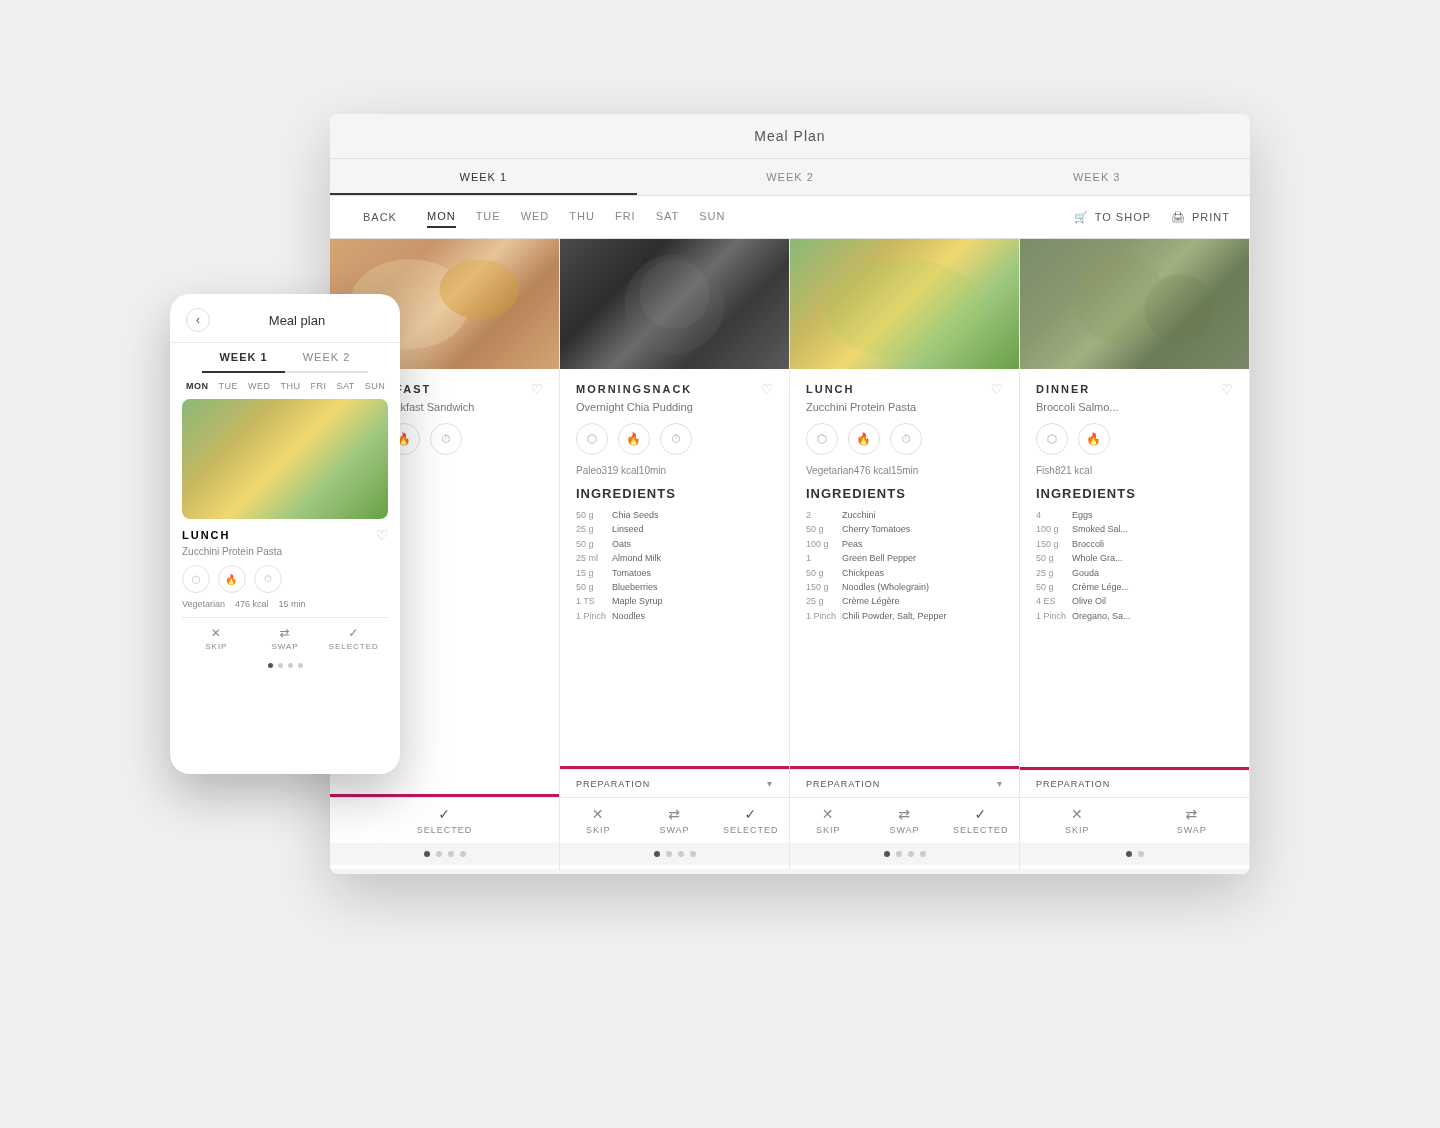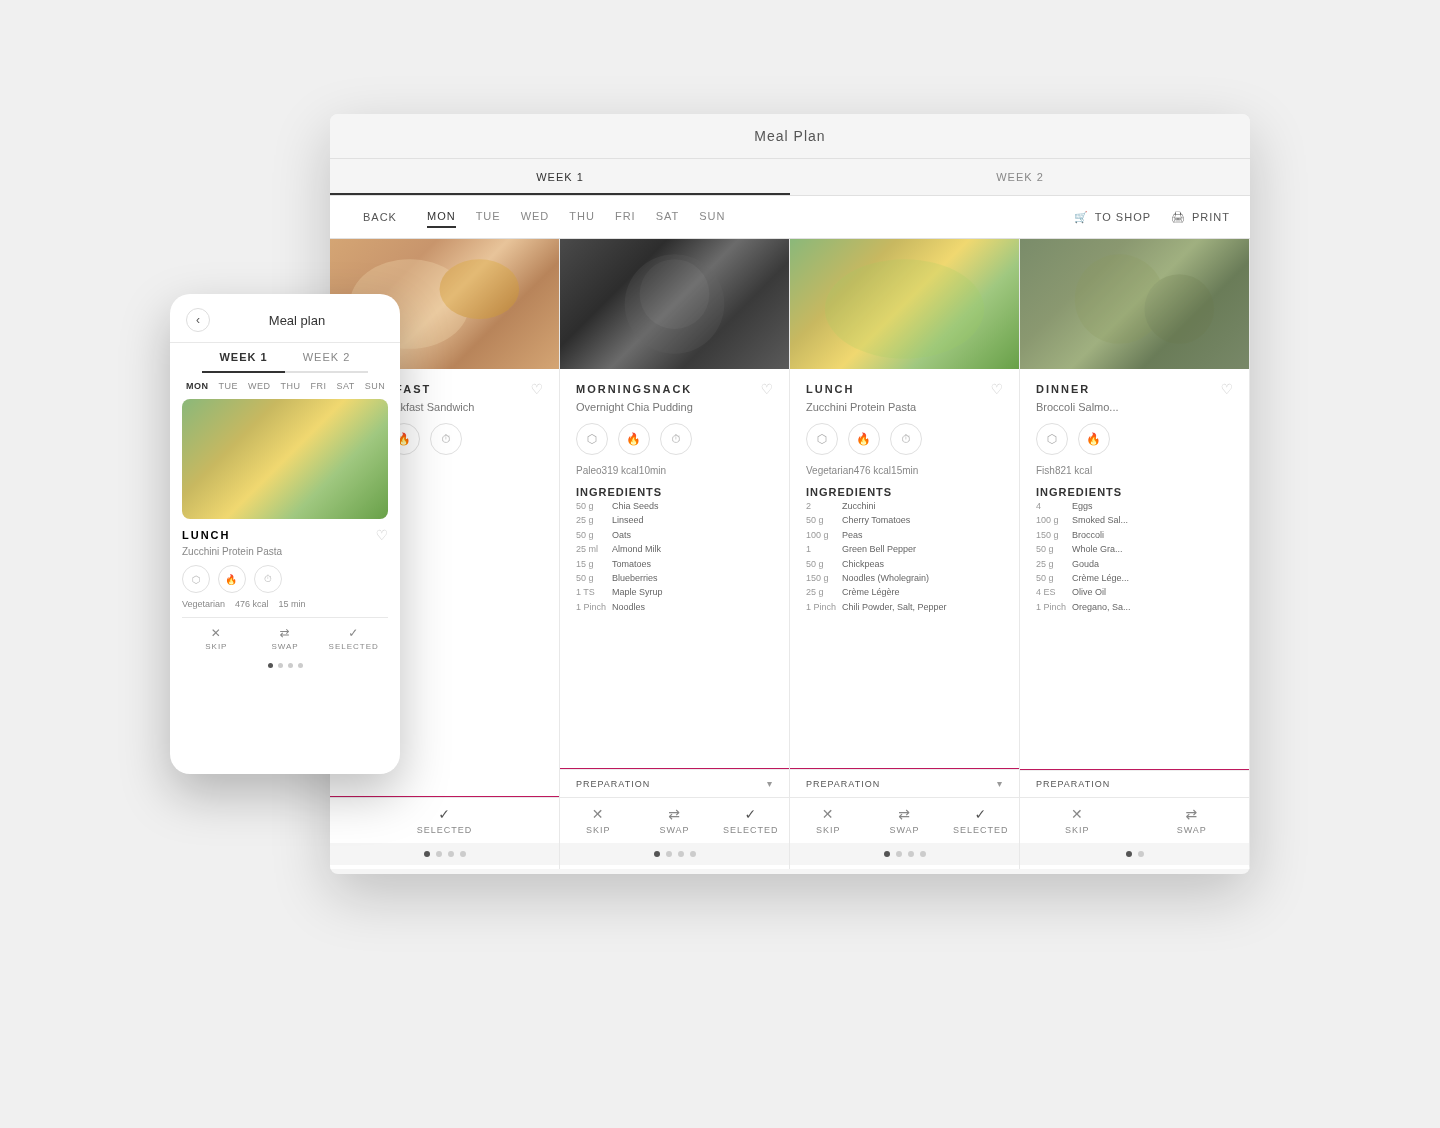--- a/index.html
+++ b/index.html
@@ -464,25 +464,25 @@
     .mobile-dot.active {
       background: #555;
     }
 
     
     .ing-section {
       margin-top: 8px;
     }
 
     .ing-title {
-      font-size: 11px;
+      font-size: 13px;
       letter-spacing: 1px;
       font-weight: 700;
       color: #333;
-      margin-bottom: 1px;
+      margin-bottom: 7px;
     }
 
     .ing-row {
       display: flex;
       gap: 6px;
       font-size: 9px;
       color: #666;
       line-height: 1.6;
     }
 
@@ -501,38 +501,39 @@
       letter-spacing: 1px;
       color: #555;
     }
 
     .expand-arrow {
       font-size: 10px;
       color: #999;
     }
 
     .card-inner-bottom {
-      border-top: 1px solid #be185d;
+      border-top: 3px solid #be185d;
       padding-bottom: 4px;
     }
   </style>
 </head>
 <body>
 
 <div class="scene">
 
   <div class="desktop-app">
 
     <div class="desktop-header">
       <h1>Meal Plan</h1>
     </div>
 
     <div class="desktop-week-tabs">
       <div class="desktop-week-tab active">WEEK 1</div>
       <div class="desktop-week-tab">WEEK 2</div>
+      <div class="desktop-week-tab">WEEK 3</div>
     </div>
 
     <div class="desktop-toolbar">
       <div class="desktop-back">BACK</div>
       <div class="day-tabs">
         <div class="day-tab active">MON</div>
         <div class="day-tab">TUE</div>
         <div class="day-tab">WED</div>
         <div class="day-tab">THU</div>
         <div class="day-tab">FRI</div>

